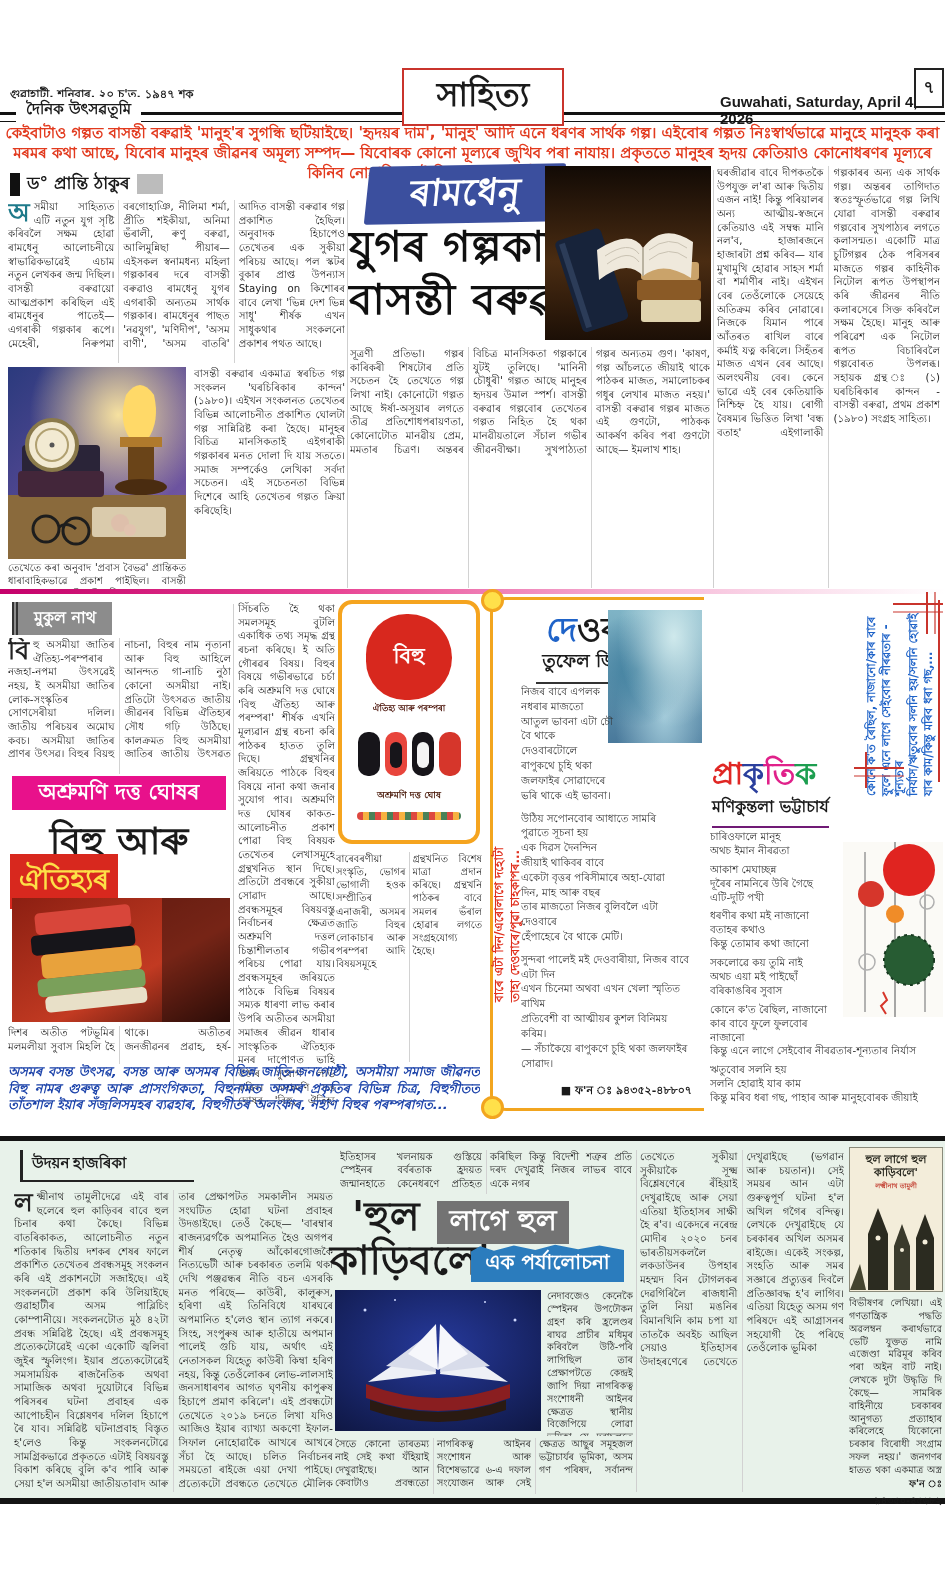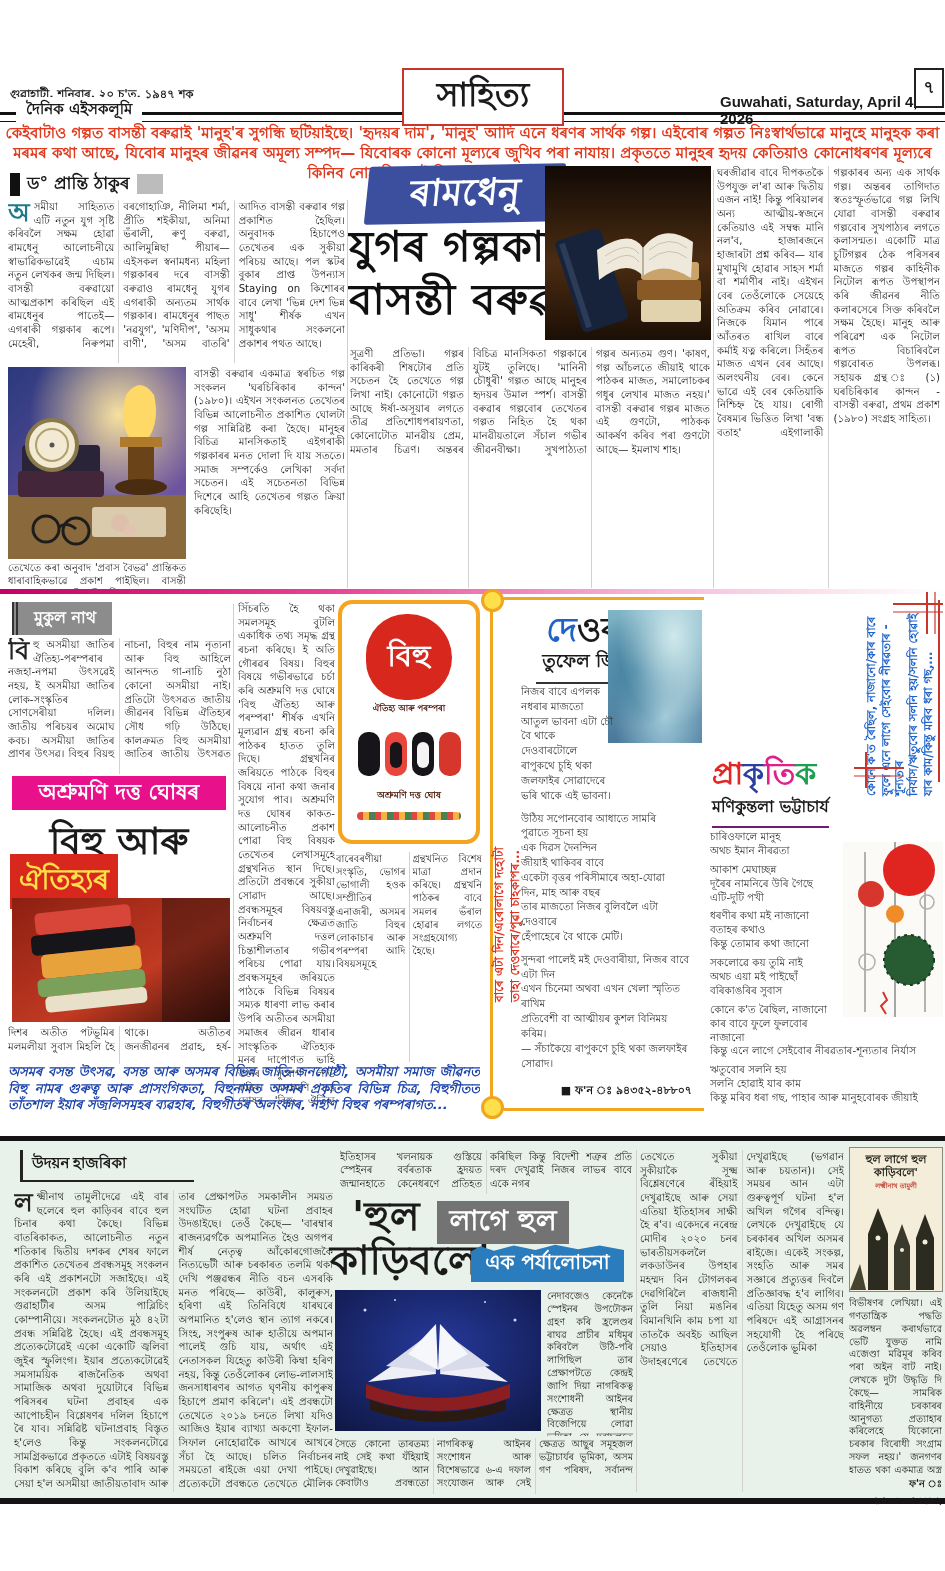--- a/index.html
+++ b/index.html
@@ -43,21 +43,21 @@
              display:flex;align-items:center;justify-content:center;}
   .mu-h1{left:12px;top:812px;width:214px;text-align:center;font-size:37px;font-weight:800;}
   .mu-h2{left:10px;top:854px;display:flex;align-items:center;gap:7px;}
   .mu-h2 .redbox{background:#d8281e;color:#fde047;font-size:28px;font-weight:800;padding:4px 9px;}
   .mu-h2 .rest{font-size:35px;font-weight:800;}
   .mu-high{left:8px;top:1064px;width:472px;height:46px;font-size:13px;font-weight:800;font-style:italic;color:#1c43aa;line-height:1.28;overflow:hidden;text-align:justify;}
 
   
   .cover1{left:338px;top:600px;width:142px;height:244px;border:4px solid #f5a41f;border-radius:14px;background:#fff;box-sizing:border-box;text-align:center;}
   .c1-circle{width:86px;height:86px;margin:10px auto 0;background:#d8281e;border-radius:48% 52% 50% 46%;position:relative;
-             display:flex;align-items:center;justify-content:center;color:#fff;font-size:29px;font-weight:800;}
+             display:flex;align-items:center;justify-content:center;color:#fff;font-size:21px;font-weight:800;}
   .c1-sub{font-size:8.5px;font-weight:800;color:#4a1208;margin-top:2px;}
   .c1-tiles{display:flex;justify-content:center;gap:5px;margin-top:16px;}
   .c1-tiles .t{width:22px;height:44px;border-radius:10px;position:relative;overflow:hidden;}
   .c1-auth{font-size:9px;font-weight:800;color:#4a1a0a;margin-top:12px;}
   .c1-strip{height:8px;width:78%;margin:9px auto 0;border-radius:4px;opacity:.85;
             background:repeating-linear-gradient(90deg,#d8281e 0 6px,#f5a41f 6px 12px,#2a6b3a 12px 18px);}
   .cover2{left:849px;top:1147px;width:94px;height:145px;background:#f3edda;border:1px solid #8a8a7a;box-sizing:border-box;text-align:center;overflow:hidden;}
   .c2-title{font-size:11px;font-weight:800;color:#23231a;line-height:1.15;margin-top:6px;}
   .c2-auth{font-size:6.5px;font-weight:700;color:#c0392b;margin-top:2px;}
 
@@ -94,21 +94,21 @@
           clip-path:polygon(0 20%,6% 6%,15% 18%,28% 4%,42% 16%,55% 2%,70% 14%,84% 4%,100% 16%,100% 100%,0 100%);}
   .phone-r{font-size:9.8px;font-weight:700;text-align:right;}
   img,svg{display:block;}
 </style>
 </head>
 <body>
 
 <div class="page">
 
   <div class="abs date-as">গুৱাহাটী, শনিবাৰ, ২০ চ'ত, ১৯৪৭ শক</div>
-  <div class="abs paper">দৈনিক এইসকলূমি</div>
+  <div class="abs paper">দৈনিক উৎসৱতূমি</div>
   <div class="abs rule2"></div>
   <div class="abs sahitya">
     <span>সাহিত্য</span>
   </div>
   <div class="abs date-en">Guwahati, Saturday, April 4, 2026</div>
   <div class="abs pageno">৭</div>
 
   <div class="abs intro">কেইবাটাও গল্পত বাসন্তী বৰুৱাই 'মানুহ'ৰ সুগন্ধি ছটিয়াইছে। 'হৃদয়ৰ দাম', 'মানুহ' আদি এনে ধৰণৰ সাৰ্থক গল্প। এইবোৰ গল্পত নিঃস্বাৰ্থভাৱে মানুহে মানুহক কৰা মৰমৰ কথা আছে, যিবোৰ মানুহৰ জীৱনৰ অমূল্য সম্পদ— যিবোৰক কোনো মূল্যৰে জুখিব পৰা নাযায়। প্ৰকৃততে মানুহৰ হৃদয় কেতিয়াও কোনোধৰণৰ মূল্যৰে কিনিব নোৱাৰি—এই চিৰন্তন সত্যকে শিল্পসন্মত ৰূপত...</div>
 
   <div class="abs m-author">

